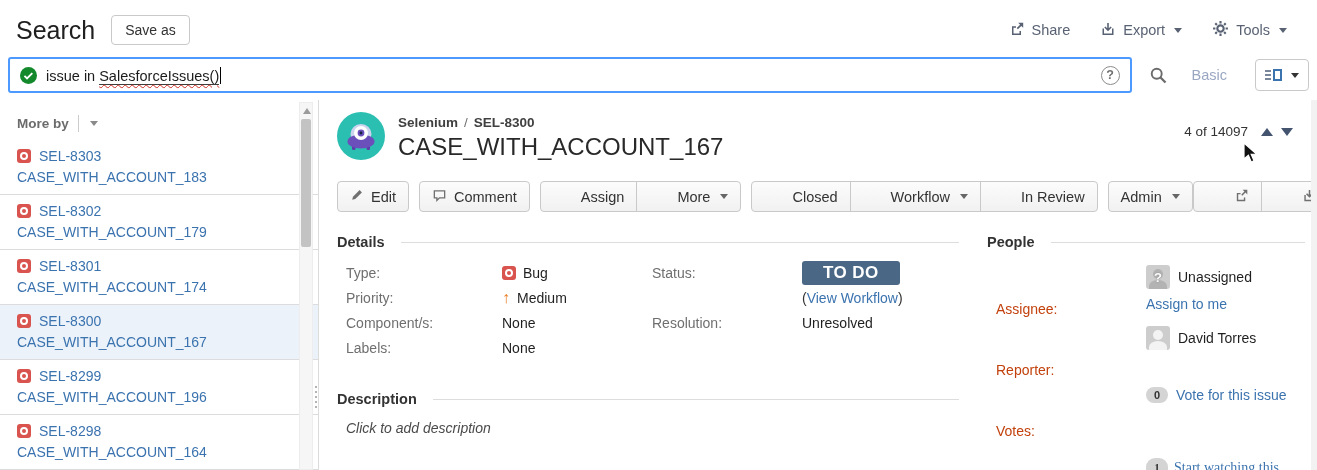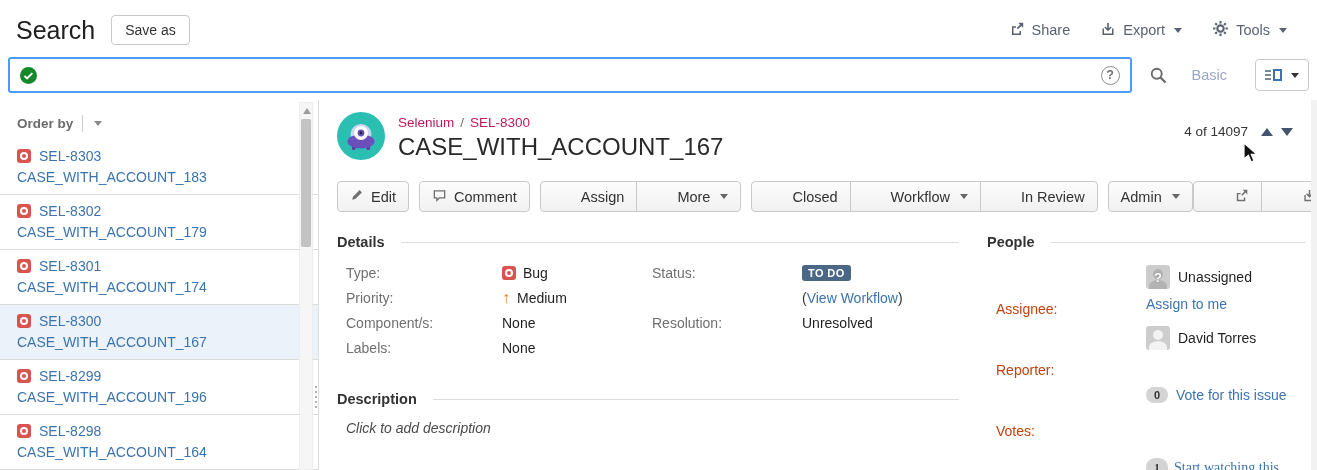--- a/index.html
+++ b/index.html
@@ -73,21 +73,21 @@
   .v-divider { width:1px; background:#dcdcdc; position:relative; flex:none; }
   .drag-dots { position:absolute; left:-3px; top:286px; display:flex; flex-direction:column; gap:3px; }
   .drag-dots i { width:2px; height:2px; background:#9a9a9a; border-radius:50%; }
 
   
   .main { flex:1; padding:12px 0 0 18px; position:relative; min-width:0; }
 
   .issue-header { display:flex; align-items:flex-start; }
   .proj-avatar { width:48px; height:48px; margin-right:13px; flex:none; }
   .breadcrumb { font-size:13.5px; margin-top:3px; }
-  .breadcrumb a { color:#be185d; }
+  .breadcrumb a { color:#404040;font-weight:bold; }
   .crumb-sep { color:#707070; margin:0 6px; }
   .issue-title { font-size:24px; color:#292929; margin-top:3px; }
   .pagination { margin-left:auto; display:flex; align-items:center; gap:9px; padding-right:24px; margin-top:12px; font-size:13.5px; color:#333; }
   .pag-arrows { display:flex; gap:8px; margin-left:4px; }
   .tri-up { width:0; height:0; border-left:6px solid transparent; border-right:6px solid transparent; border-bottom:8px solid #44546f; cursor:pointer; }
   .tri-down { width:0; height:0; border-left:6px solid transparent; border-right:6px solid transparent; border-top:8px solid #44546f; cursor:pointer; }
 
   
   .toolbar { display:flex; margin:20px 0 0; padding-right:20px; }
   .btn {
@@ -115,22 +115,22 @@
   .details-body { display:flex; padding:13px 0 0 9px; }
   .dcol { display:flex; flex-direction:column; }
   .dcol1 { width:306px; flex:none; }
   .dcol2 { flex:1; }
   .drow { display:flex; align-items:center; height:20px; margin-bottom:5px; }
   .dlabel { width:156px; flex:none; color:#6f6f6f; }
   .dlabel2 { width:150px; flex:none; color:#6f6f6f; }
   .dvalue { display:flex; align-items:center; gap:7px; color:#1f1f1f; }
   .priority-arrow { color:#ea7d24; font-weight:bold; font-size:16px; line-height:1; }
   .status-lozenge {
-    background:#4a6785; color:#fff; font-size:11px; font-weight:bold; letter-spacing:.4px;
-    padding:2px 6px; border-radius:3px; display:inline-block;
+    background:#4a6785; color:#fff; font-size:17px; font-weight:bold; letter-spacing:.4px;
+    padding:2px 21px; border-radius:3px; display:inline-block;
   }
   .wf-link { color:#3b73af; }
   .paren { color:#333; }
 
   .description-sec { margin-top:28px; }
   .desc-body { padding:13px 0 0 9px; font-style:italic; color:#4a4a4a; cursor:pointer; }
 
   .people-body { padding:15px 0 0 9px; }
   .prow { display:flex; margin-bottom:9px; }
   .plabel { width:150px; flex:none; color:#c2410c; padding-top:4px;margin-top:32px; }
@@ -200,20 +200,21 @@
 </div>
 
 <div class="search-row">
   <div class="jql-input">
     <span style="display:flex;">
       <svg width="17" height="17" viewBox="0 0 16 16">
           <circle cx="8" cy="8" r="8" fill="#14892c"></circle>
           <path d="M4.2 8.3l2.4 2.4 5-5" stroke="#fff" stroke-width="1.8" fill="none"></path>
         </svg>
     </span>
+    <span class="jql-text"><span>issue in </span><span class="jql-fn">SalesforceIssues()</span><span class="text-caret"></span></span>
     <span class="help-circle">?</span>
   </div>
   <span class="search-mag">
     <svg width="19" height="19" viewBox="0 0 16 16">
         <circle cx="6.5" cy="6.5" r="4.2" fill="none" stroke="#6b6b6b" stroke-width="1.6"></circle>
         <path d="M9.7 9.7l4.2 4.2" stroke="#6b6b6b" stroke-width="1.9"></path>
       </svg>
   </span>
   <span class="basic-label">Basic</span>
   <div class="switcher-btn">
@@ -226,21 +227,21 @@
       <span class="layout-rect"></span>
     </span>
     <span class="caret"></span>
   </div>
 </div>
 
 <div class="content">
 
   <div class="sidebar">
     <div class="orderby">
-      <span class="orderby-label">Order by</span>
+      <span class="orderby-label">More by</span>
       <span class="orderby-sep"></span>
       <span class="caret"></span>
     </div>
     <div id="issue-list">
     <div class="issue-item">
       <div class="issue-key-row">
         <span class="bug-icon"></span>
         <a href="#">SEL-8303</a>
       </div>
       <a href="#" class="issue-summary">CASE_WITH_ACCOUNT_183</a>

